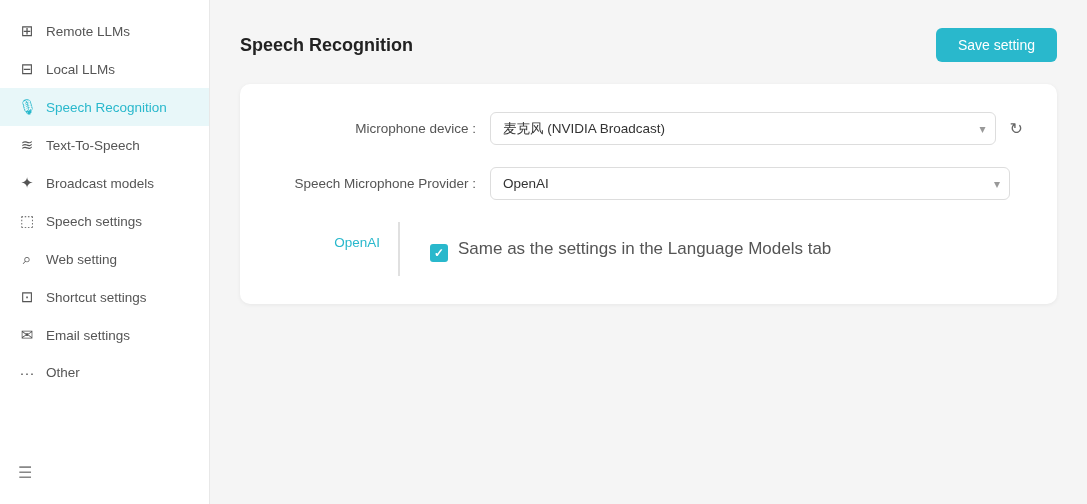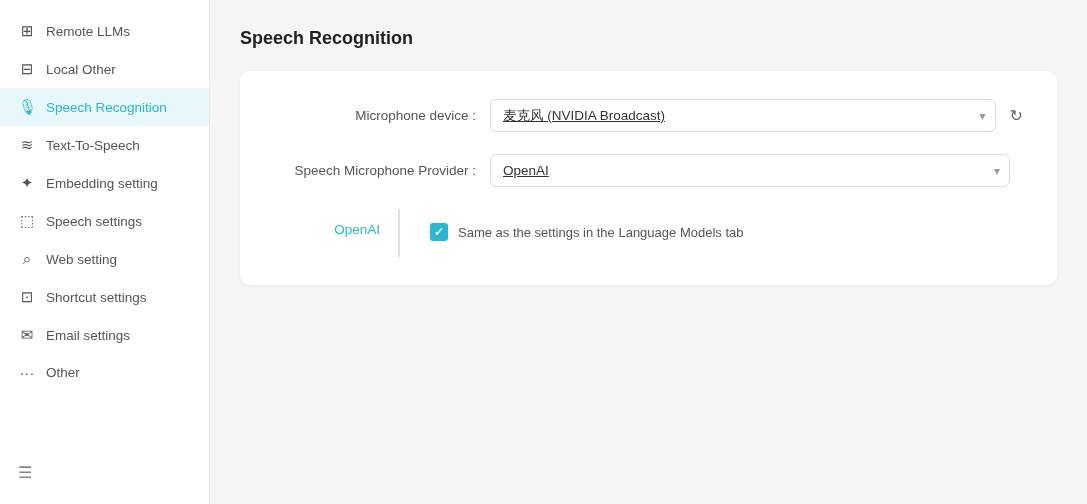--- a/index.html
+++ b/index.html
@@ -125,21 +125,20 @@
       width: 100%;
       border: 1px solid #ddd;
       border-radius: 6px;
       padding: 8px 36px 8px 12px;
       font-size: 13.5px;
       color: #333;
       background: #fff;
       appearance: none;
       cursor: pointer;
       outline: none;
-      text-decoration: underline;
     }
     .select-chevron {
       position: absolute;
       right: 10px;
       top: 50%;
       transform: translateY(-50%);
       pointer-events: none;
       color: #999;
       font-size: 12px;
     }
@@ -179,23 +178,23 @@
       color: #29b8cc;
       font-weight: 500;
     }
 
     .provider-content {
       flex: 1;
       padding: 14px 30px;
     }
     .checkbox-row {
       display: flex;
-      align-items: flex-start;
+      align-items: flex-end;
       gap: 10px;
-      font-size: 13px;
+      font-size: 17px;
       color: #555;
     }
     .checkbox-row .check-label {
       line-height: 1.5;
     }
 
     
     .custom-checkbox {
       width: 18px;
       height: 18px;
@@ -219,33 +218,33 @@
 
 <nav class="sidebar">
 
   <div id="sidebar-items">
       <div class="sidebar-item">
         <span class="icon">⊞</span>
         <span class="label">Remote LLMs</span>
       </div>
       <div class="sidebar-item">
         <span class="icon">⊟</span>
-        <span class="label">Local Other</span>
+        <span class="label">Local LLMs</span>
       </div>
       <div class="sidebar-item active">
         <span class="icon">🎙</span>
         <span class="label">Speech Recognition</span>
       </div>
       <div class="sidebar-item">
         <span class="icon">≋</span>
         <span class="label">Text-To-Speech</span>
       </div>
       <div class="sidebar-item">
         <span class="icon">✦</span>
-        <span class="label">Embedding setting</span>
+        <span class="label">Broadcast models</span>
       </div>
       <div class="sidebar-item">
         <span class="icon">⬚</span>
         <span class="label">Speech settings</span>
       </div>
       <div class="sidebar-item">
         <span class="icon">⌕</span>
         <span class="label">Web setting</span>
       </div>
       <div class="sidebar-item">
@@ -262,20 +261,21 @@
       </div>
     </div>
   <div class="sidebar-bottom">
     <div class="sidebar-collapse-btn">☰</div>
   </div>
 </nav>
 
 <main class="main">
   <div class="page-header">
     <h1 class="page-title">Speech Recognition</h1>
+    <button class="save-btn">Save setting</button>
   </div>
 
   <div class="settings-card">
 
     <div class="form-row">
       <label class="form-label">Microphone device :</label>
       <div class="select-wrapper">
         <select class="select-control"><option value="麦克风 (NVIDIA Broadcast)">麦克风 (NVIDIA Broadcast)</option></select>
         <span class="select-chevron">▾</span>
       </div>

